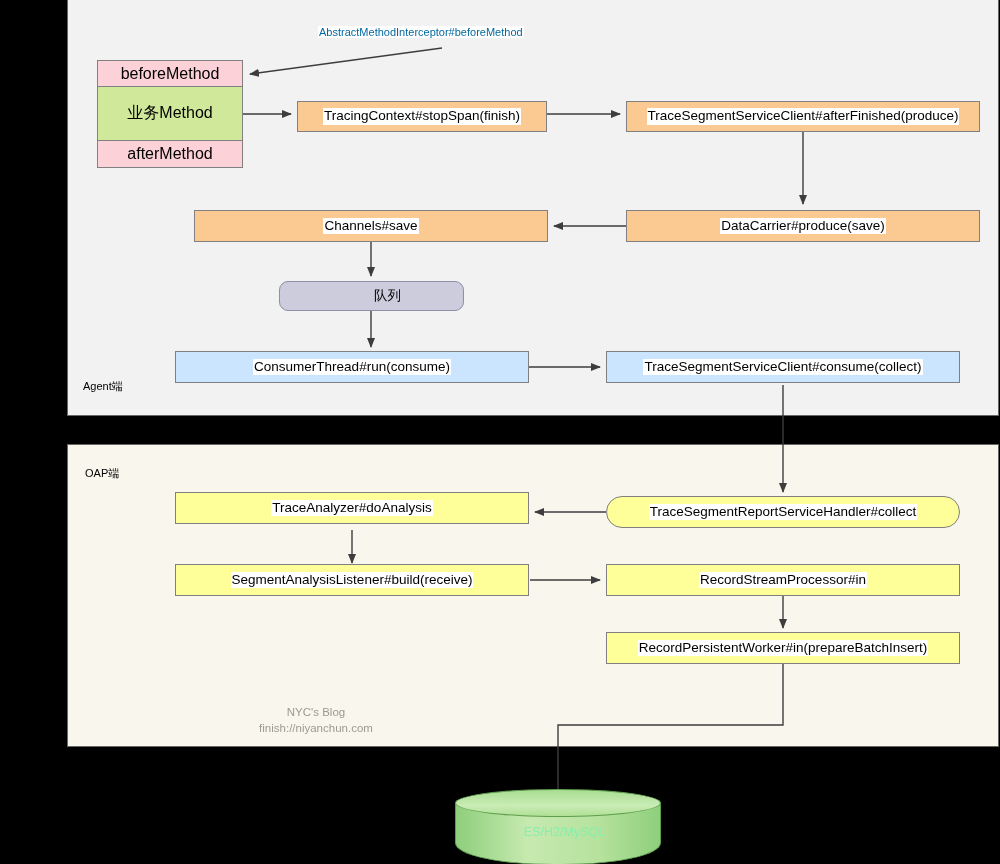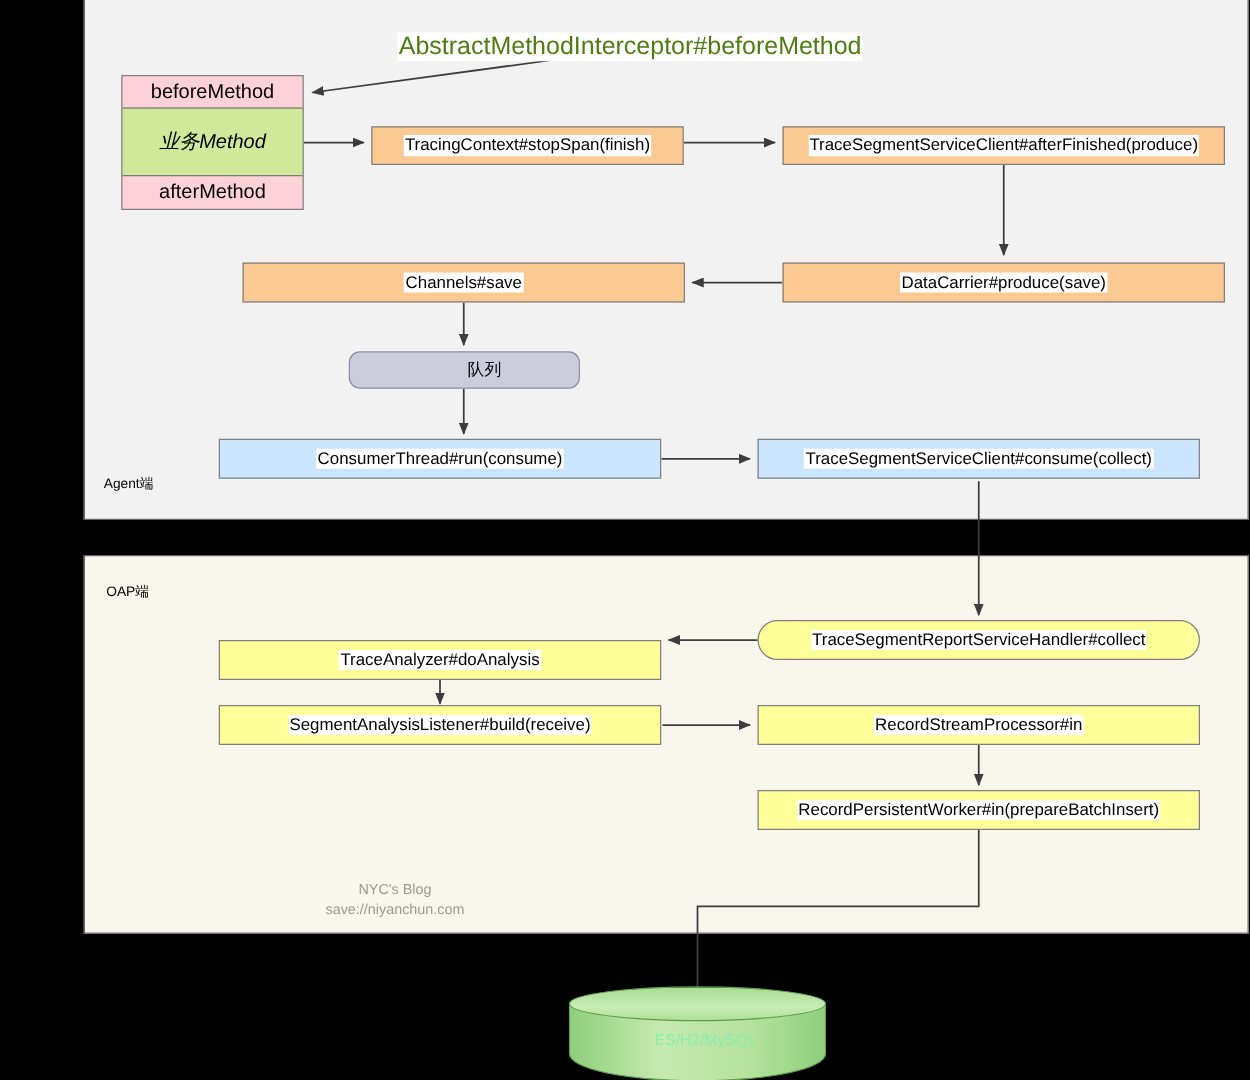--- a/index.html
+++ b/index.html
@@ -86,27 +86,27 @@
     left: 0;
     width: 146px;
     box-sizing: border-box;
     border: 1px solid #808080;
     display: flex;
     align-items: center;
     justify-content: center;
     font-size: 16px;
   }
   #row-before { top: 0px;  height: 27px; }
-  #row-biz    { top: 26px; height: 55px; font-style: italic; }
+  #row-biz    { top: 26px; height: 55px; }
   #row-after  { top: 80px; height: 28px; }
 
   .floating-label {
     position: absolute;
-    font-size: 20px;
-    color: #4d7c0f;
+    font-size: 11px;
+    color: #0369a1;
     white-space: nowrap;
     background: #ffffff;
     padding: 0 1px;
   }
   .watermark {
     position: absolute;
     font-size: 11.5px;
     color: #9b9b93;
     text-align: center;
     line-height: 1.35;
@@ -245,39 +245,39 @@
   </div>
 
   <div class="node blue" style="left:606px; top:351px; width:354px; height:32px;">
     <span>TraceSegmentServiceClient#consume(collect)</span>
   </div>
 
   <div class="node yellow" style="left:606px; top:496px; width:354px; height:32px;border-radius:16px;">
     <span>TraceSegmentReportServiceHandler#collect</span>
   </div>
 
-  <div class="node yellow" style="left:175px; top:512px; width:354px; height:32px;">
+  <div class="node yellow" style="left:175px; top:492px; width:354px; height:32px;">
     <span>TraceAnalyzer#doAnalysis</span>
   </div>
 
   <div class="node yellow" style="left:175px; top:564px; width:354px; height:32px;">
     <span>SegmentAnalysisListener#build(receive)</span>
   </div>
 
   <div class="node yellow" style="left:606px; top:564px; width:354px; height:32px;">
     <span>RecordStreamProcessor#in</span>
   </div>
 
   <div class="node yellow" style="left:606px; top:632px; width:354px; height:32px;">
     <span>RecordPersistentWorker#in(prepareBatchInsert)</span>
   </div>
 
   <div class="watermark" style="left:236px; top:705px; width:160px;">
     <div>NYC's Blog</div>
-    <div>save://niyanchun.com</div>
+    <div>finish://niyanchun.com</div>
   </div>
 
   <div id="db-cylinder">
     <div id="db-body"></div>
     <div id="db-top"></div>
     <div id="db-label">ES/H2/MySQL</div>
   </div>
 
 </div>
 

